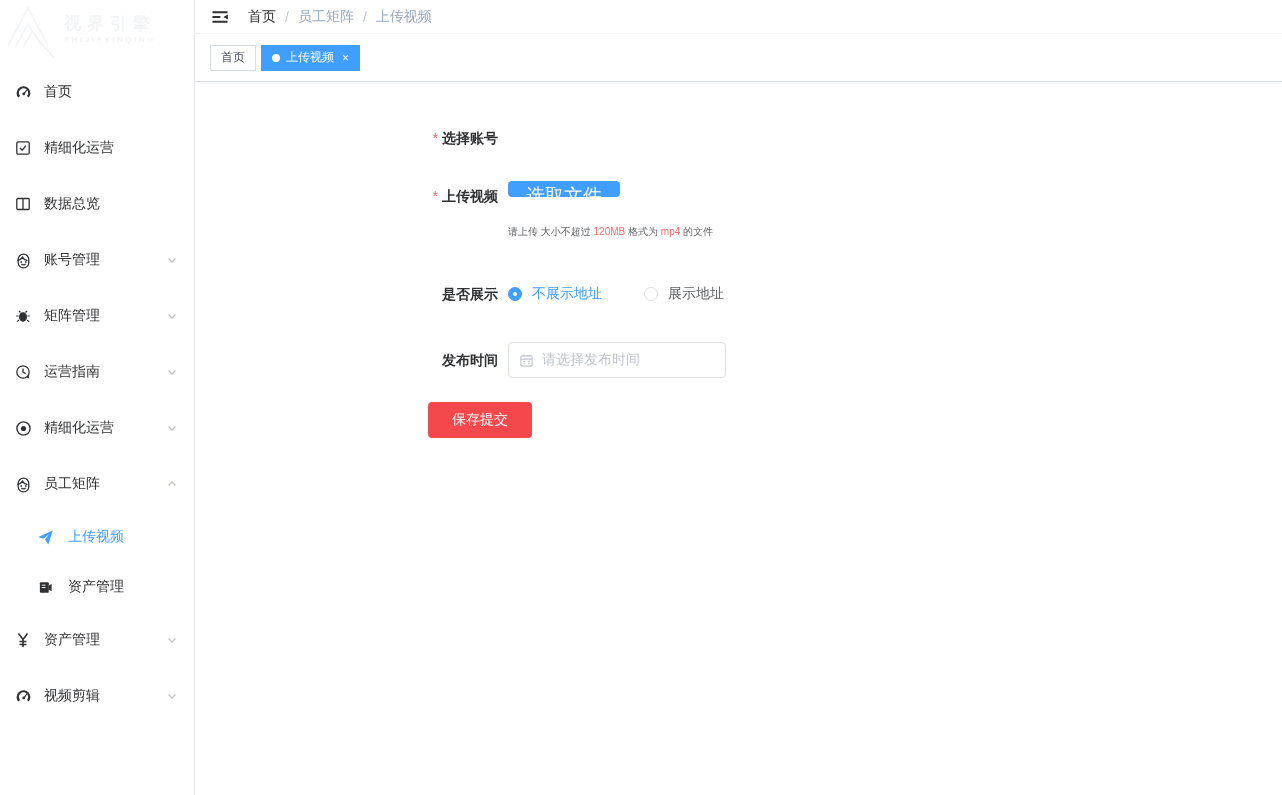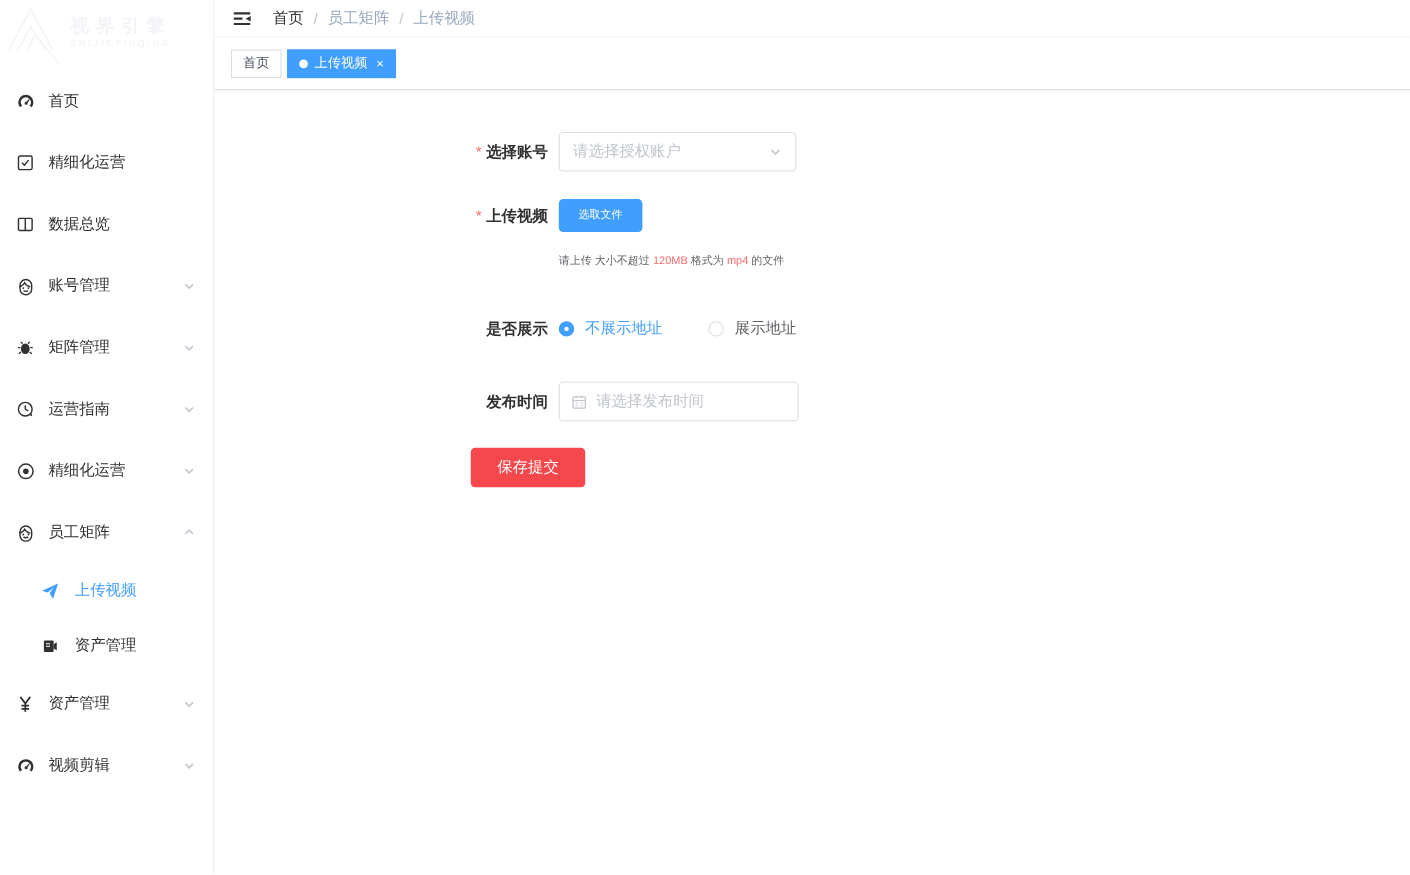--- a/index.html
+++ b/index.html
@@ -54,22 +54,22 @@
     line-height:36px; flex:0 0 70px; white-space:nowrap; }
   .req::before { content:"*"; color:#f56c6c; margin-right:4px; font-weight:normal; }
   .row-control { margin-left:10px; }
 
   .select-box { width:216px; height:36px; border:1px solid #dcdfe6; border-radius:4px;
     display:flex; align-items:center; padding:0 12px; cursor:pointer; background:#fff; }
   .select-box .ph { flex:1; font-size:14px; color:#c0c4cc; }
   .select-box .chev { color:#c0c4cc; display:flex; }
 
   .row-upload { margin-top:25px; }
-  .btn-upload { height:30px; padding:0 18px; background:#409eff; border:none; border-radius:4px;
-    color:#fff; font-size:10px; cursor:pointer; line-height:30px; font-family:inherit; }
+  .btn-upload { height:16px; padding:0 18px; background:#409eff; border:none; border-radius:4px;
+    color:#fff; font-size:19px; cursor:pointer; line-height:30px; font-family:inherit; }
   .upload-tip { margin-top:19px; font-size:10px; color:#606266; }
   .upload-tip .em { color:#f56c6c; }
 
   .row-title { margin-top:37px; }
   .ta-wrap { position:relative; width:740px; }
   .ta { width:740px; height:33px; border:1px solid #dcdfe6; border-radius:4px; resize:none;
     padding:7px 52px 4px 13px; font-size:14px; color:#606266; font-family:inherit;
     outline:none; overflow:hidden; }
   .ta::placeholder { color:#c0c4cc; }
   .ta-count { position:absolute; top:3px; right:10px; font-size:12px; color:#909399; }
@@ -310,30 +310,20 @@
         <span class="tag-dot"></span>
         <span>上传视频</span>
         <span class="tag-close">×</span>
       </span>
     </div>
 
     <div class="content">
 
       <div class="form-row">
         <span class="row-label req">选择账号</span>
-        <div class="row-control">
-          <div class="select-box">
-            <span class="ph">请选择授权账户</span>
-            <span class="chev">
-                <svg width="12" height="12" viewBox="0 0 12 12" fill="none" stroke="currentColor" stroke-width="1.4">
-                  <path d="M2.5 4.5L6 8l3.5-3.5"></path>
-                </svg>
-              </span>
-          </div>
-        </div>
       </div>
 
       <div class="form-row row-upload">
         <span class="row-label req" style="line-height:30px">上传视频</span>
         <div class="row-control">
           <button class="btn-upload">选取文件</button>
           <div class="upload-tip"><span>请上传 大小不超过 </span><span class="em">120MB</span><span> 格式为 </span><span class="em">mp4</span><span> 的文件</span></div>
         </div>
       </div>
 

